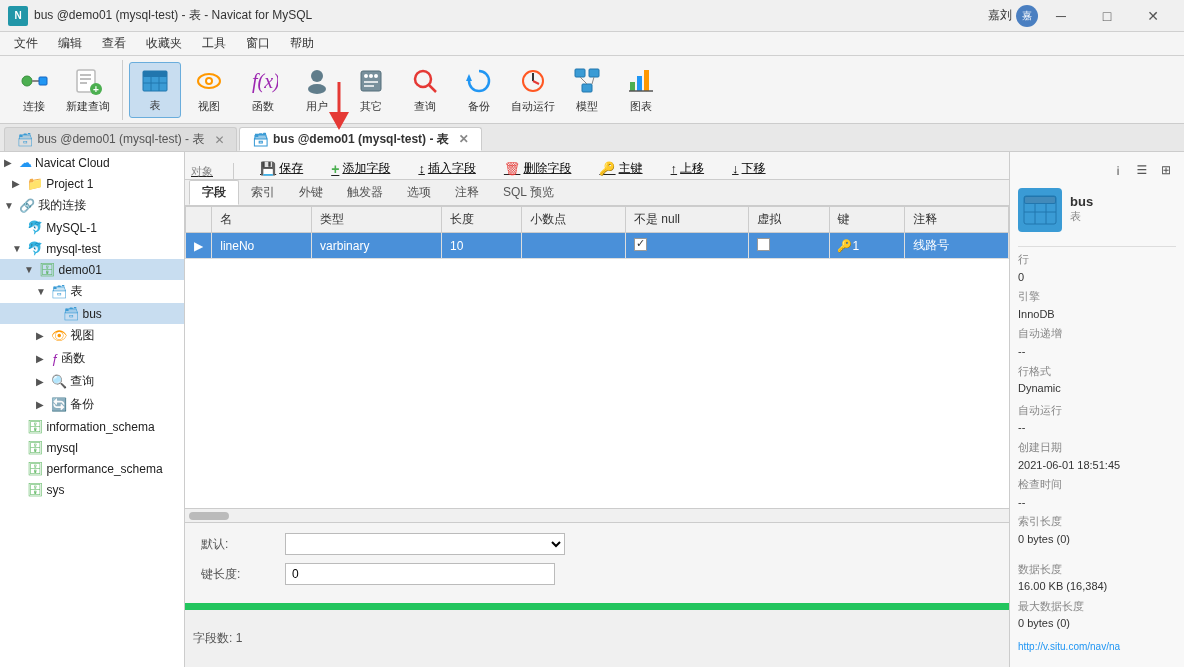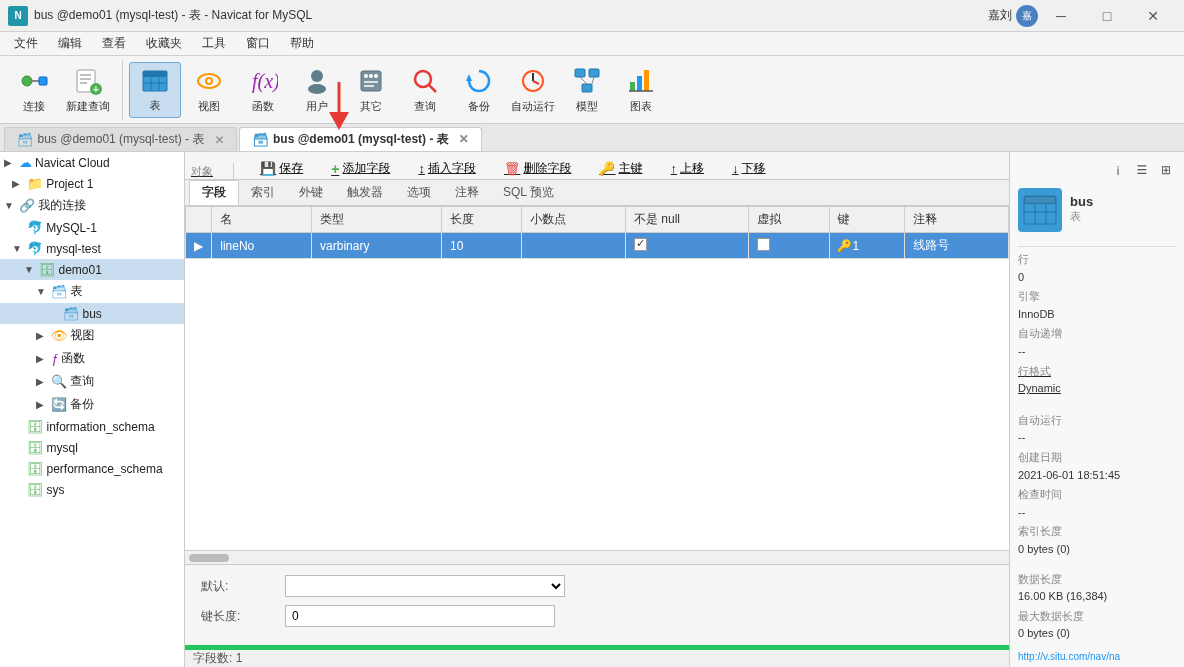--- a/index.html
+++ b/index.html
@@ -459,21 +459,21 @@
         <select class="field-select">
           <option value=""></option>
         </select>
       </div>
       <div class="field-row">
         <span class="field-label">键长度:</span>
         <input class="field-input" type="text" value="0" style="">
       </div>
     </div>
 
-    <div style="background:#f0f0f0; border-top:5px solid #22c55e; padding:0 8px; font-size:12px; color:#555;">
+    <div style="background:#f0f0f0; border-top:7px solid #22c55e; padding:20px 8px; font-size:12px; color:#555;">
       <span>字段数: 1</span>
     </div>
   </div>
 
   <div class="rightpanel">
     <div class="rp-icons">
       <div class="rp-icon-btn">ℹ</div>
       <div class="rp-icon-btn">☰</div>
       <div class="rp-icon-btn">⊞</div>
     </div>
@@ -500,21 +500,21 @@
           <div class="rp-val">0</div>
         </div>
         <div style="margin-bottom: 2px;">
           <div class="rp-key">引擎</div>
           <div class="rp-val">InnoDB</div>
         </div>
         <div style="margin-bottom: 2px;">
           <div class="rp-key">自动递增</div>
           <div class="rp-val">--</div>
         </div>
-        <div style="margin-bottom: 14px; text-decoration: underline;">
+        <div style="margin-bottom: 4px;">
           <div class="rp-key">行格式</div>
           <div class="rp-val">Dynamic</div>
         </div>
         <div style="margin-bottom: 2px;">
           <div class="rp-key">自动运行</div>
           <div class="rp-val">--</div>
         </div>
         <div style="margin-bottom: 2px;">
           <div class="rp-key">创建日期</div>
           <div class="rp-val">2021-06-01 18:51:45</div>

